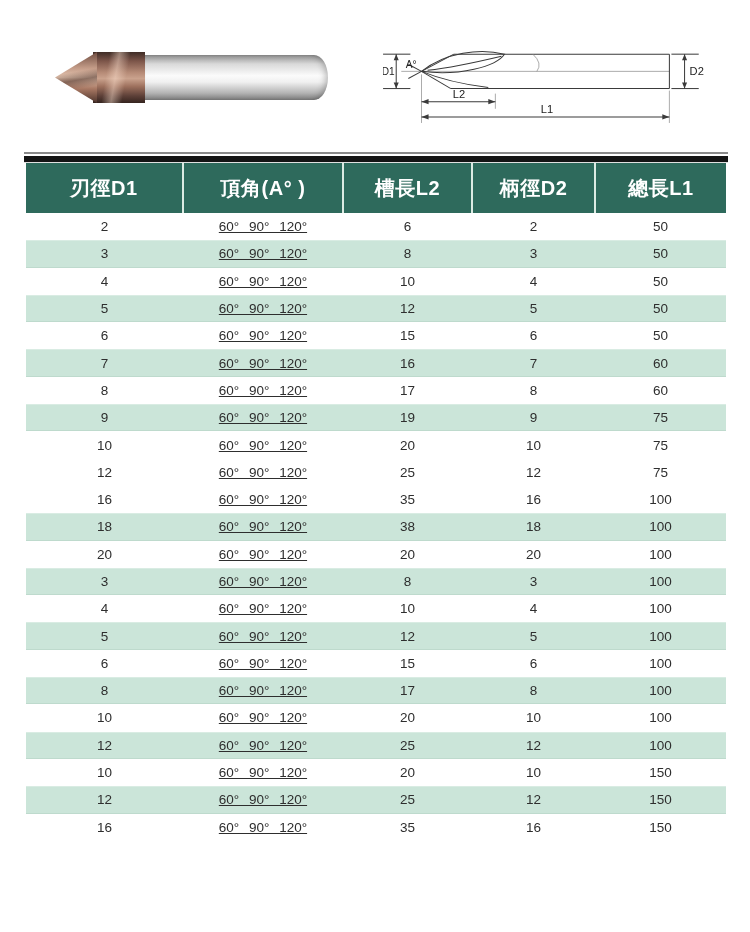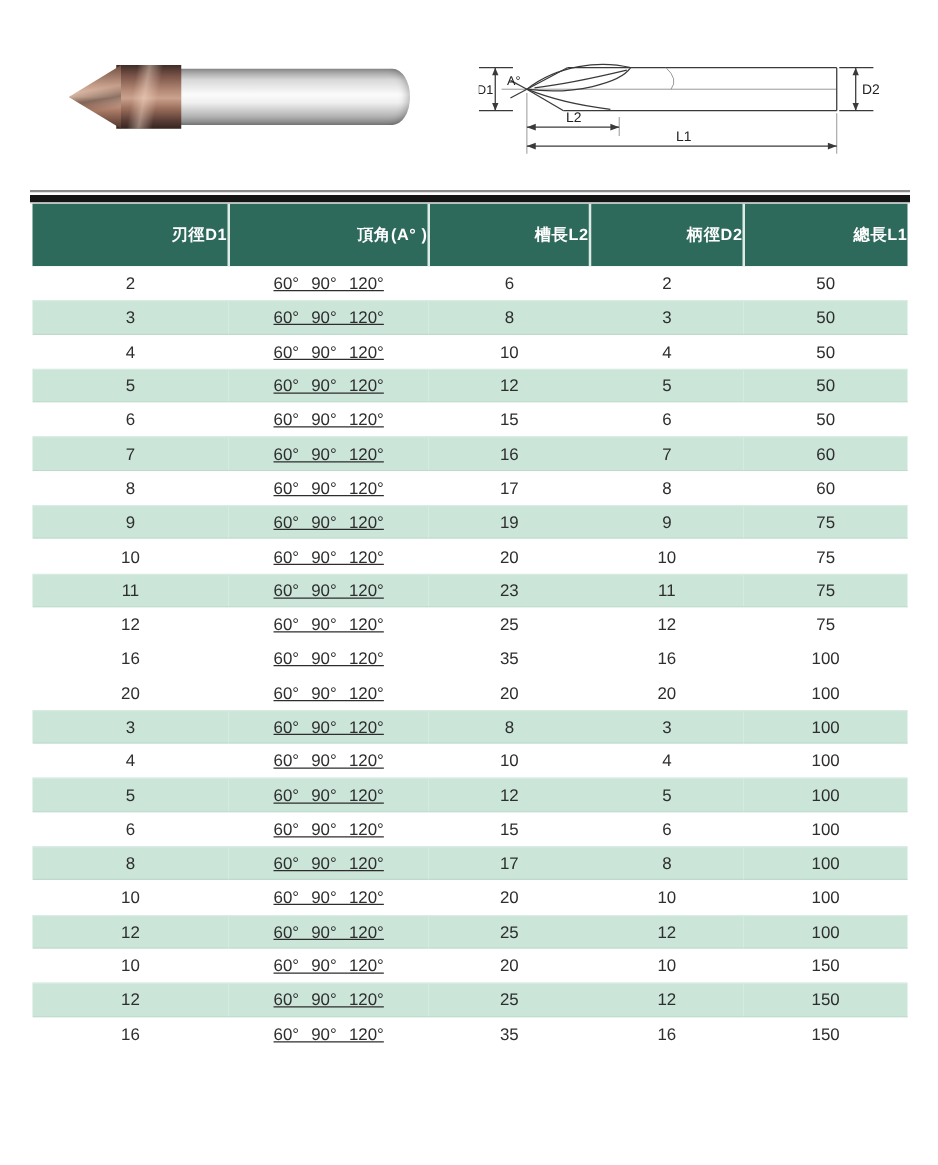--- a/index.html
+++ b/index.html
@@ -67,23 +67,23 @@
   table.spec { border-collapse: collapse; table-layout: fixed; margin-left: 26px; width: 700px; }
   .spec col.c0 { width: 22.4%; }
   .spec col.c1 { width: 22.9%; }
   .spec col.c2 { width: 18.4%; }
   .spec col.c3 { width: 17.6%; }
   .spec col.c4 { width: 18.7%; }
   .spec thead th {
     background: var(--header-bg);
     color: var(--header-text);
     height: 50px;
-    font-size: 13px;
+    font-size: 20px;
     font-weight: 700;
-    text-align: right;
+    text-align: center;
     vertical-align: middle;
     letter-spacing: .5px;
   }
   .spec thead th + th { border-left: 2px solid #dcebe3; margin-left: 44px; }
   .spec tbody td {
     height: 27.3px;
     text-align: center;
     vertical-align: middle;
     font-size: 13.5px;
     color: var(--cell-text);
@@ -239,41 +239,41 @@
         <td class="col-3">9</td>
         <td class="col-4">75</td>
       </tr>
       <tr>
         <td class="col-0">10</td>
         <td class="col-1">60° 90° 120°</td>
         <td class="col-2">20</td>
         <td class="col-3">10</td>
         <td class="col-4">75</td>
       </tr>
-      <tr class="alt">
-        <td class="col-0">11</td>
-        <td class="col-1">60° 90° 120°</td>
-        <td class="col-2">23</td>
-        <td class="col-3">11</td>
-        <td class="col-4">75</td>
-      </tr>
       <tr>
         <td class="col-0">12</td>
         <td class="col-1">60° 90° 120°</td>
         <td class="col-2">25</td>
         <td class="col-3">12</td>
         <td class="col-4">75</td>
       </tr>
       <tr>
         <td class="col-0">16</td>
         <td class="col-1">60° 90° 120°</td>
         <td class="col-2">35</td>
         <td class="col-3">16</td>
         <td class="col-4">100</td>
       </tr>
+      <tr class="alt">
+        <td class="col-0">18</td>
+        <td class="col-1">60° 90° 120°</td>
+        <td class="col-2">38</td>
+        <td class="col-3">18</td>
+        <td class="col-4">100</td>
+      </tr>
       <tr>
         <td class="col-0">20</td>
         <td class="col-1">60° 90° 120°</td>
         <td class="col-2">20</td>
         <td class="col-3">20</td>
         <td class="col-4">100</td>
       </tr>
       <tr class="alt">
         <td class="col-0">3</td>
         <td class="col-1">60° 90° 120°</td>

